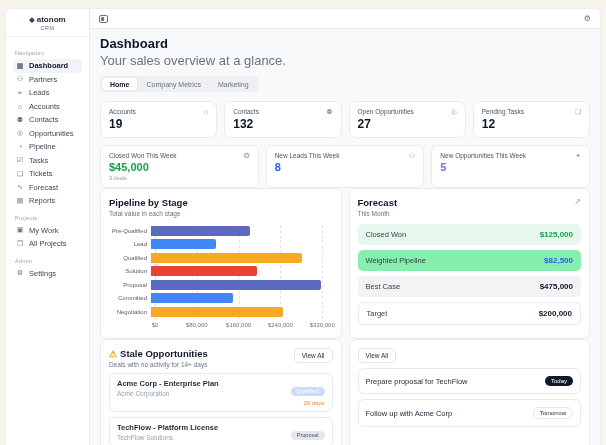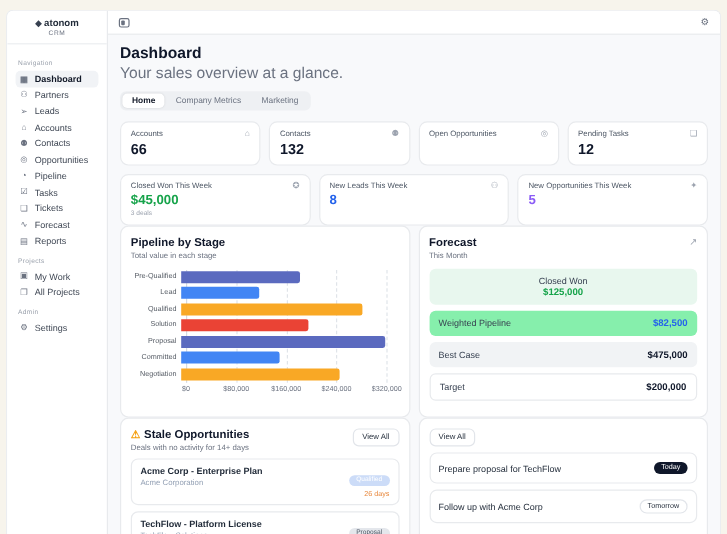--- a/index.html
+++ b/index.html
@@ -62,21 +62,21 @@
   .ctrack { flex:1; position:relative; height:10px; margin-right:4px; }
   .cbar { position:absolute; left:0; top:0; bottom:0; border-radius:0 2px 2px 0; }
   .axis { position:relative; height:11px; margin-left:46px; margin-right:4px; }
   .axis span { position:absolute; transform:translateX(-50%); top:3px; font-size:6px; color:#6b7280; white-space:nowrap; }
 
   
   .fc-rows { margin-top:7px; }
   .fc-row { display:flex; justify-content:space-between; align-items:center; border-radius:5px; padding:6px 8px; margin-bottom:5px; }
   .fc-label { font-size:7.5px; color:#374151; }
   .fc-value { font-size:8px; font-weight:bold; }
-  .fc-green { background:#e8f7ee;flex-direction:column; } .fc-green .fc-value { color:#16a34a; }
+  .fc-green { background:#e8f7ee; } .fc-green .fc-value { color:#16a34a; }
   .fc-blue { background:#86efac; } .fc-blue .fc-value { color:#2563eb; }
   .fc-gray { background:#f1f3f5; } .fc-gray .fc-value { color:#0f172a; }
   .fc-white { background:#fff; border:1px solid #e8eaed; } .fc-white .fc-value { color:#0f172a; }
 
   
   .list-head { display:flex; justify-content:space-between; align-items:flex-start; }
   .warn-ic { color:#f59e0b; font-size:9px; margin-right:3px; }
   .view-all { font-size:6.5px; color:#1f2937; background:#fff; border:1px solid #e2e5ea; border-radius:5px; padding:3px 7px; cursor:pointer; }
   .li { display:flex; justify-content:space-between; border:1px solid #e8eaed; border-radius:6px; padding:5px 7px; margin-top:5px; background:#fff; }
   .li-name { font-size:7.5px; font-weight:bold; color:#1f2937; }
@@ -184,34 +184,35 @@
         <div class="tab">Company Metrics</div>
         <div class="tab">Marketing</div>
       </div>
 
       <div class="grid4">
         <div class="card">
           <div class="card-top">
               <span class="card-label">Accounts</span>
               <span class="card-ic">⌂</span>
             </div>
-          <div class="card-value">66</div>
+          <div class="card-value">19</div>
         </div>
         <div class="card">
           <div class="card-top">
               <span class="card-label">Contacts</span>
               <span class="card-ic">⚉</span>
             </div>
           <div class="card-value">132</div>
         </div>
         <div class="card">
           <div class="card-top">
               <span class="card-label">Open Opportunities</span>
               <span class="card-ic">◎</span>
             </div>
+          <div class="card-value">27</div>
         </div>
         <div class="card">
           <div class="card-top">
               <span class="card-label">Pending Tasks</span>
               <span class="card-ic">❏</span>
             </div>
           <div class="card-value">12</div>
         </div>
       </div>
 

